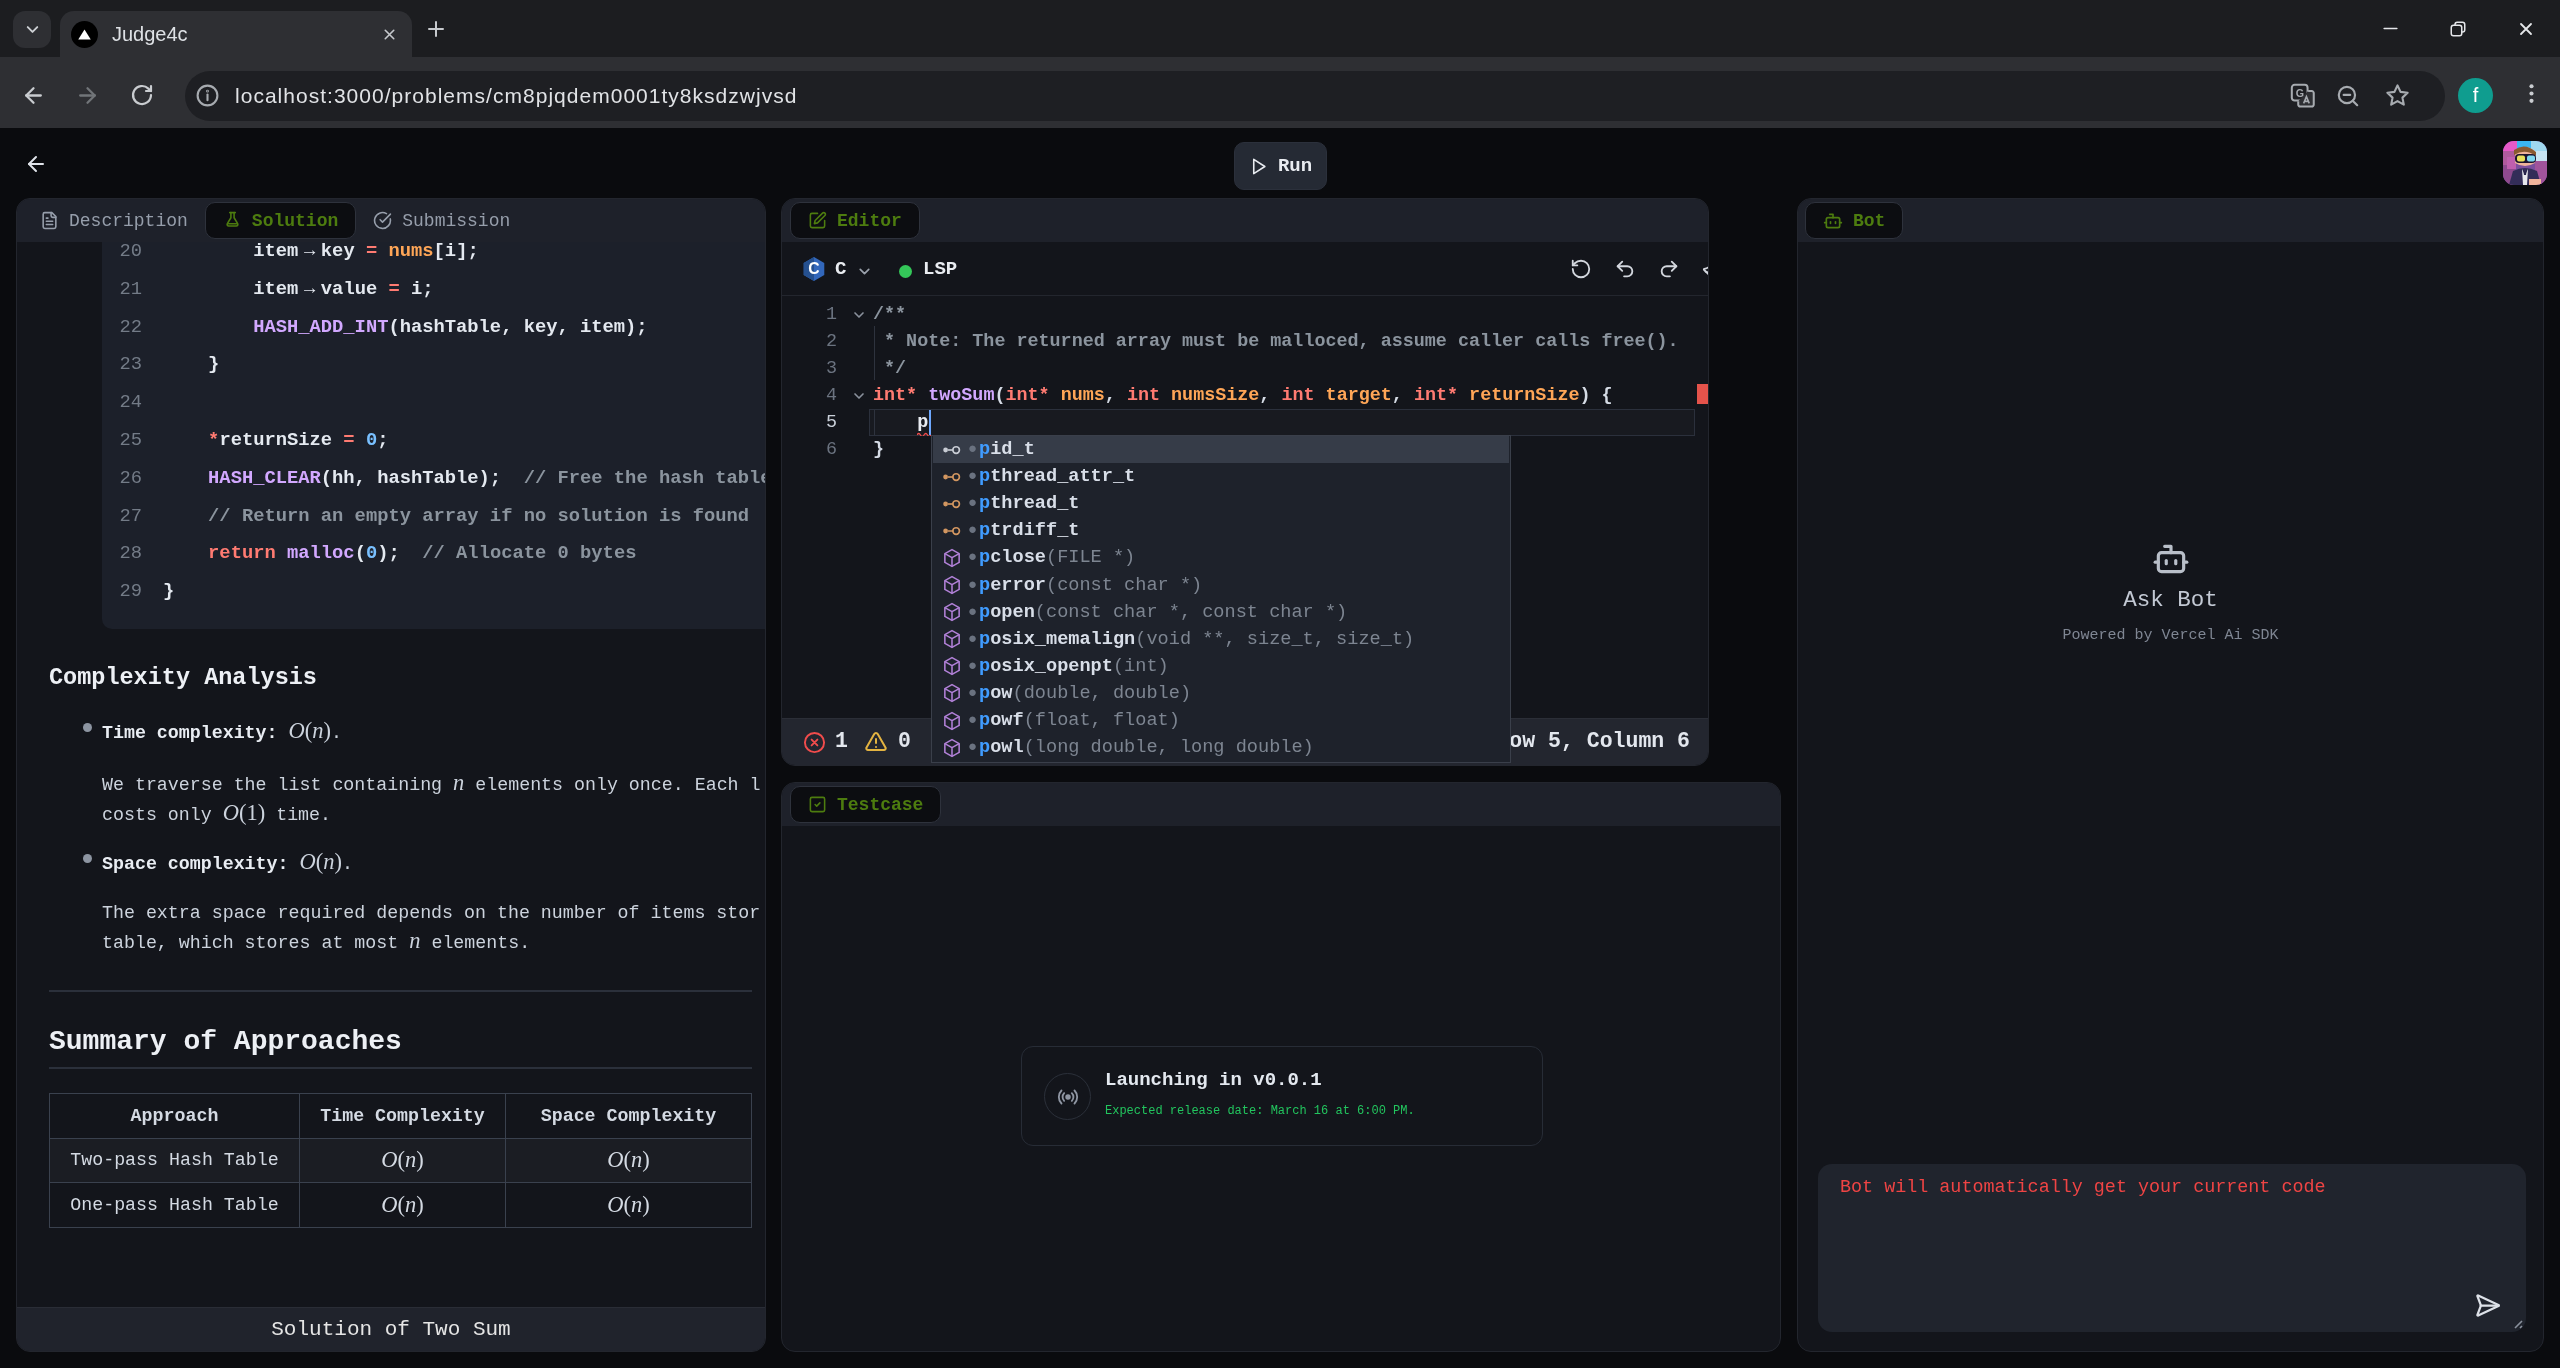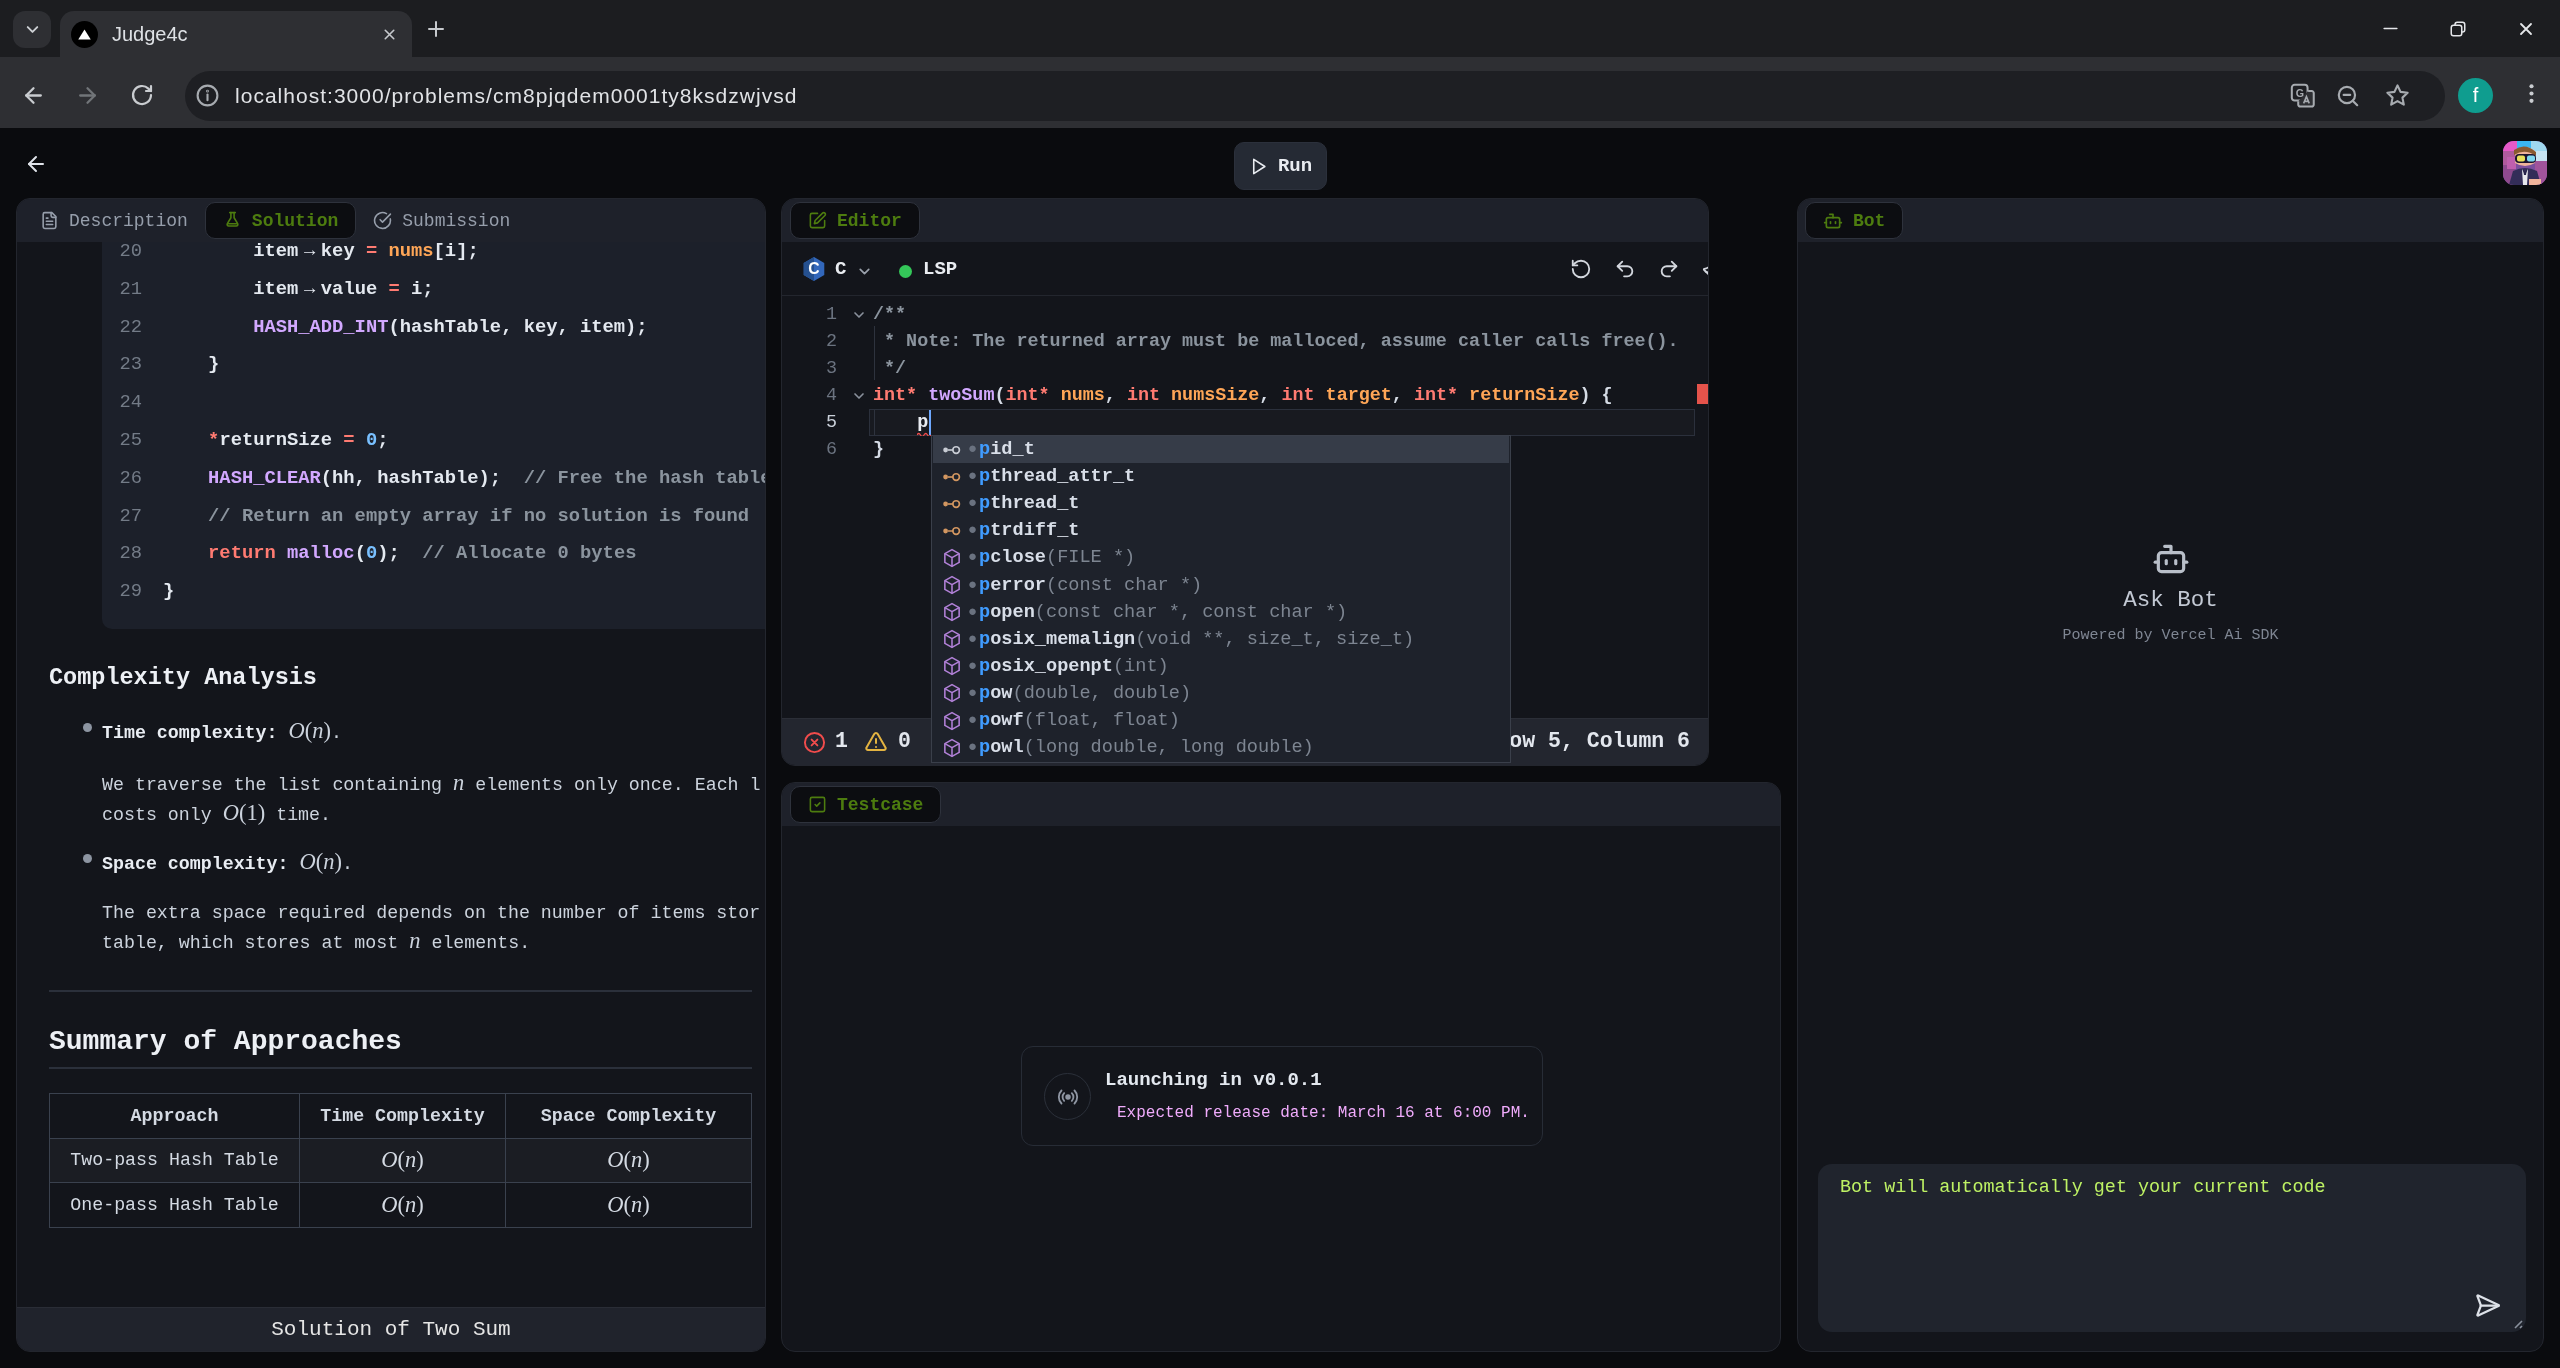--- a/index.html
+++ b/index.html
@@ -479,21 +479,21 @@
       <div class="abs" style="left:22px;top:26px;width:47px;height:47px;border:1.5px solid #2b303a;border-radius:50%;display:flex;align-items:center;justify-content:center;">
         <svg width="22" height="22" viewBox="0 0 24 24" fill="none" stroke="#8f96a3" stroke-width="2" stroke-linecap="round">
             <path d="M4.9 19.1C1 15.2 1 8.8 4.9 4.9"></path>
             <path d="M7.8 16.2c-2.3-2.3-2.3-6.1 0-8.5"></path>
             <circle cx="12" cy="12" r="2" fill="#8f96a3"></circle>
             <path d="M16.2 7.8c2.3 2.3 2.3 6.1 0 8.5"></path>
             <path d="M19.1 4.9C23 8.8 23 15.2 19.1 19.1"></path>
           </svg>
       </div>
       <div class="abs" style="left:83px;top:22px;font-size:19px;font-weight:700;color:#e3e8ef;">Launching in v0.0.1</div>
-      <div class="abs" style="left:83px;top:57px;font-size:16px;color:#f0abfc;margin-left:12px;">Expected release date: March 16 at 6:00 PM.</div>
+      <div class="abs" style="left:83px;top:57px;font-size:12px;color:#22c55e;">Expected release date: March 16 at 6:00 PM.</div>
     </div>
   </div>
 
   <div class="panel" id="pright">
     <div class="strip">
       <div class="pill tpill" style="left:7px"><svg width="20" height="20" viewBox="0 0 24 24" fill="none" stroke="currentColor" stroke-width="2" stroke-linecap="round" stroke-linejoin="round">
             <path d="M12 8V4H8"></path>
             <rect width="16" height="12" x="4" y="8" rx="2"></rect>
             <path d="M2 14h2"></path>
             <path d="M20 14h2"></path>
@@ -507,21 +507,21 @@
           <rect width="16" height="12" x="4" y="8" rx="2"></rect>
           <path d="M2 14h2"></path>
           <path d="M20 14h2"></path>
           <path d="M15 13v2"></path>
           <path d="M9 13v2"></path>
         </svg>
     </div>
     <div class="abs" style="left:0;right:0;top:388px;text-align:center;font-size:22.5px;color:#c3c9d4;">Ask Bot</div>
     <div class="abs" style="left:0;right:0;top:428px;text-align:center;font-size:15px;color:#7f8693;">Powered by Vercel Ai SDK</div>
     <div id="botinput">
-      <div class="abs" style="left:22px;top:13px;font-size:18.4px;color:#bef264;">Bot will automatically get your current code</div>
+      <div class="abs" style="left:22px;top:13px;font-size:18.4px;color:#ef4444;">Bot will automatically get your current code</div>
       <svg class="abs" style="right:25px;bottom:13px" width="27" height="27" viewBox="0 0 24 24" fill="none" stroke="#dde1e8" stroke-width="2" stroke-linecap="round" stroke-linejoin="round">
           <path d="M3.714 3.048a.498.498 0 0 0-.683.627l2.843 7.627a2 2 0 0 1 0 1.396l-2.842 7.627a.498.498 0 0 0 .682.627l18-8.5a.5.5 0 0 0 0-.904z"></path>
           <path d="M6 12h16"></path>
         </svg>
       <svg class="abs" style="right:3px;bottom:3px" width="13" height="13" viewBox="0 0 13 13" stroke="#8a919d" stroke-width="1.6">
           <path d="M12 5 5 12M12 10l-2 2"></path>
         </svg>
     </div>
   </div>
 </div>

